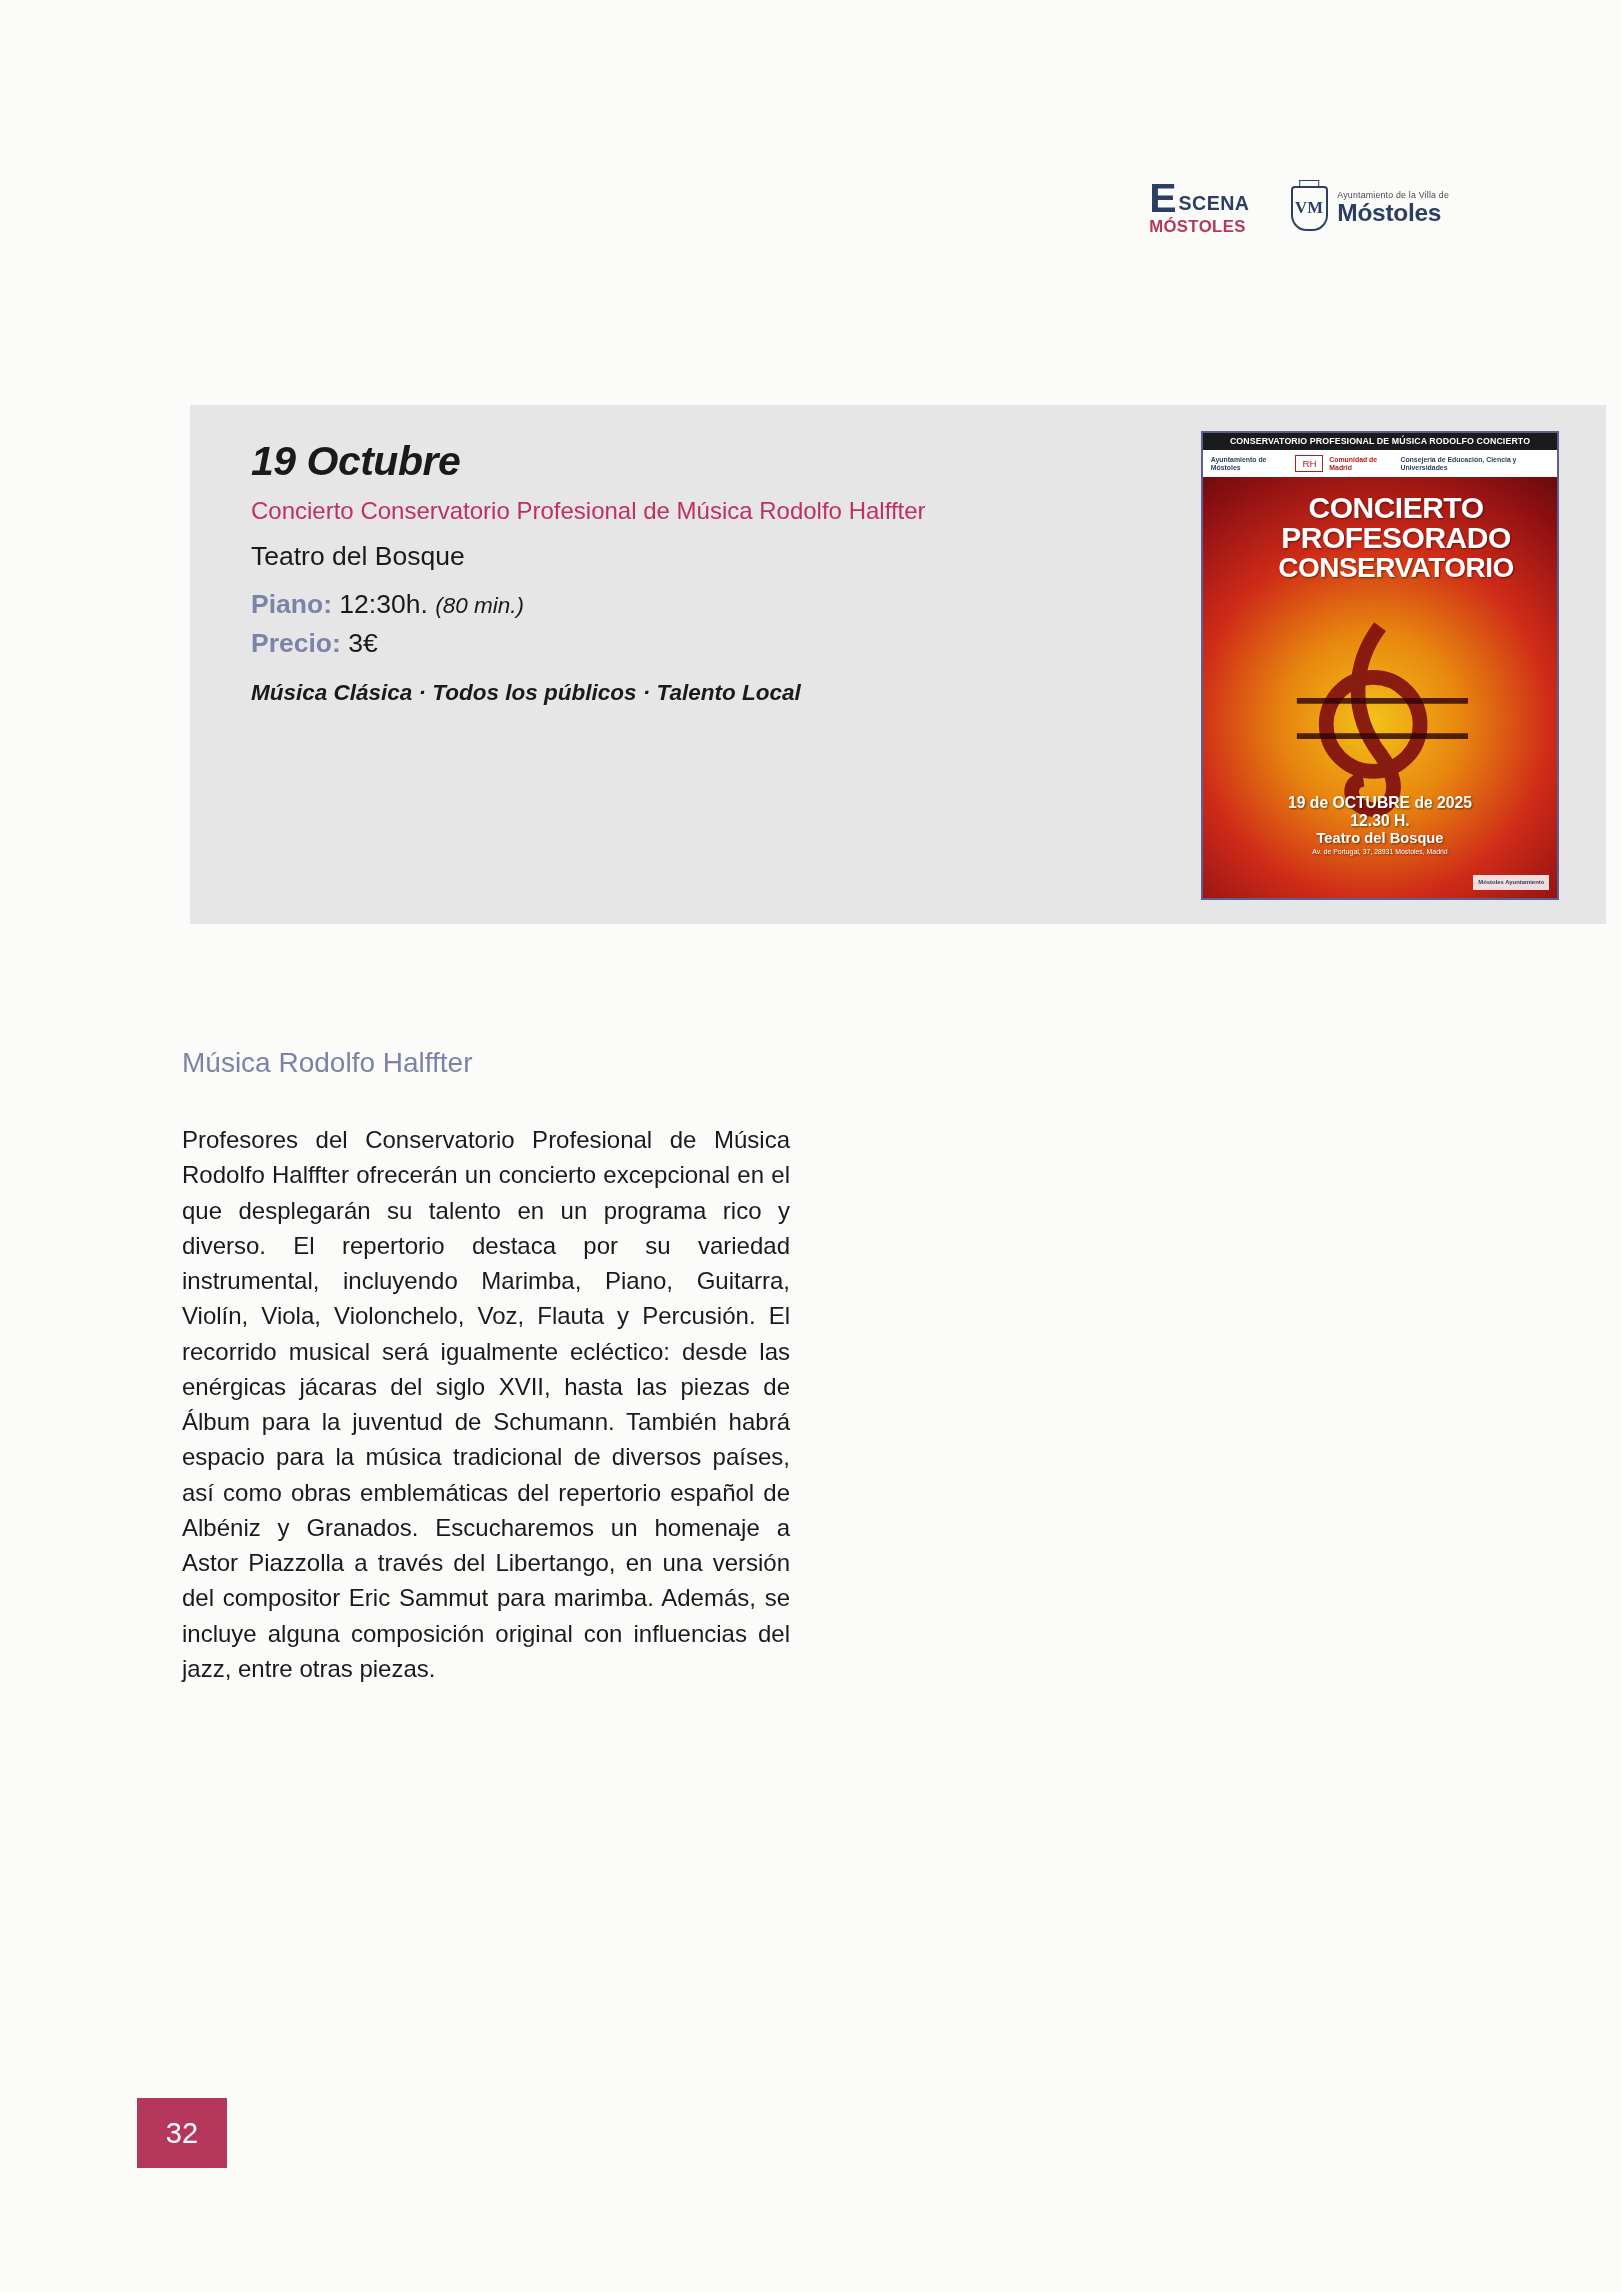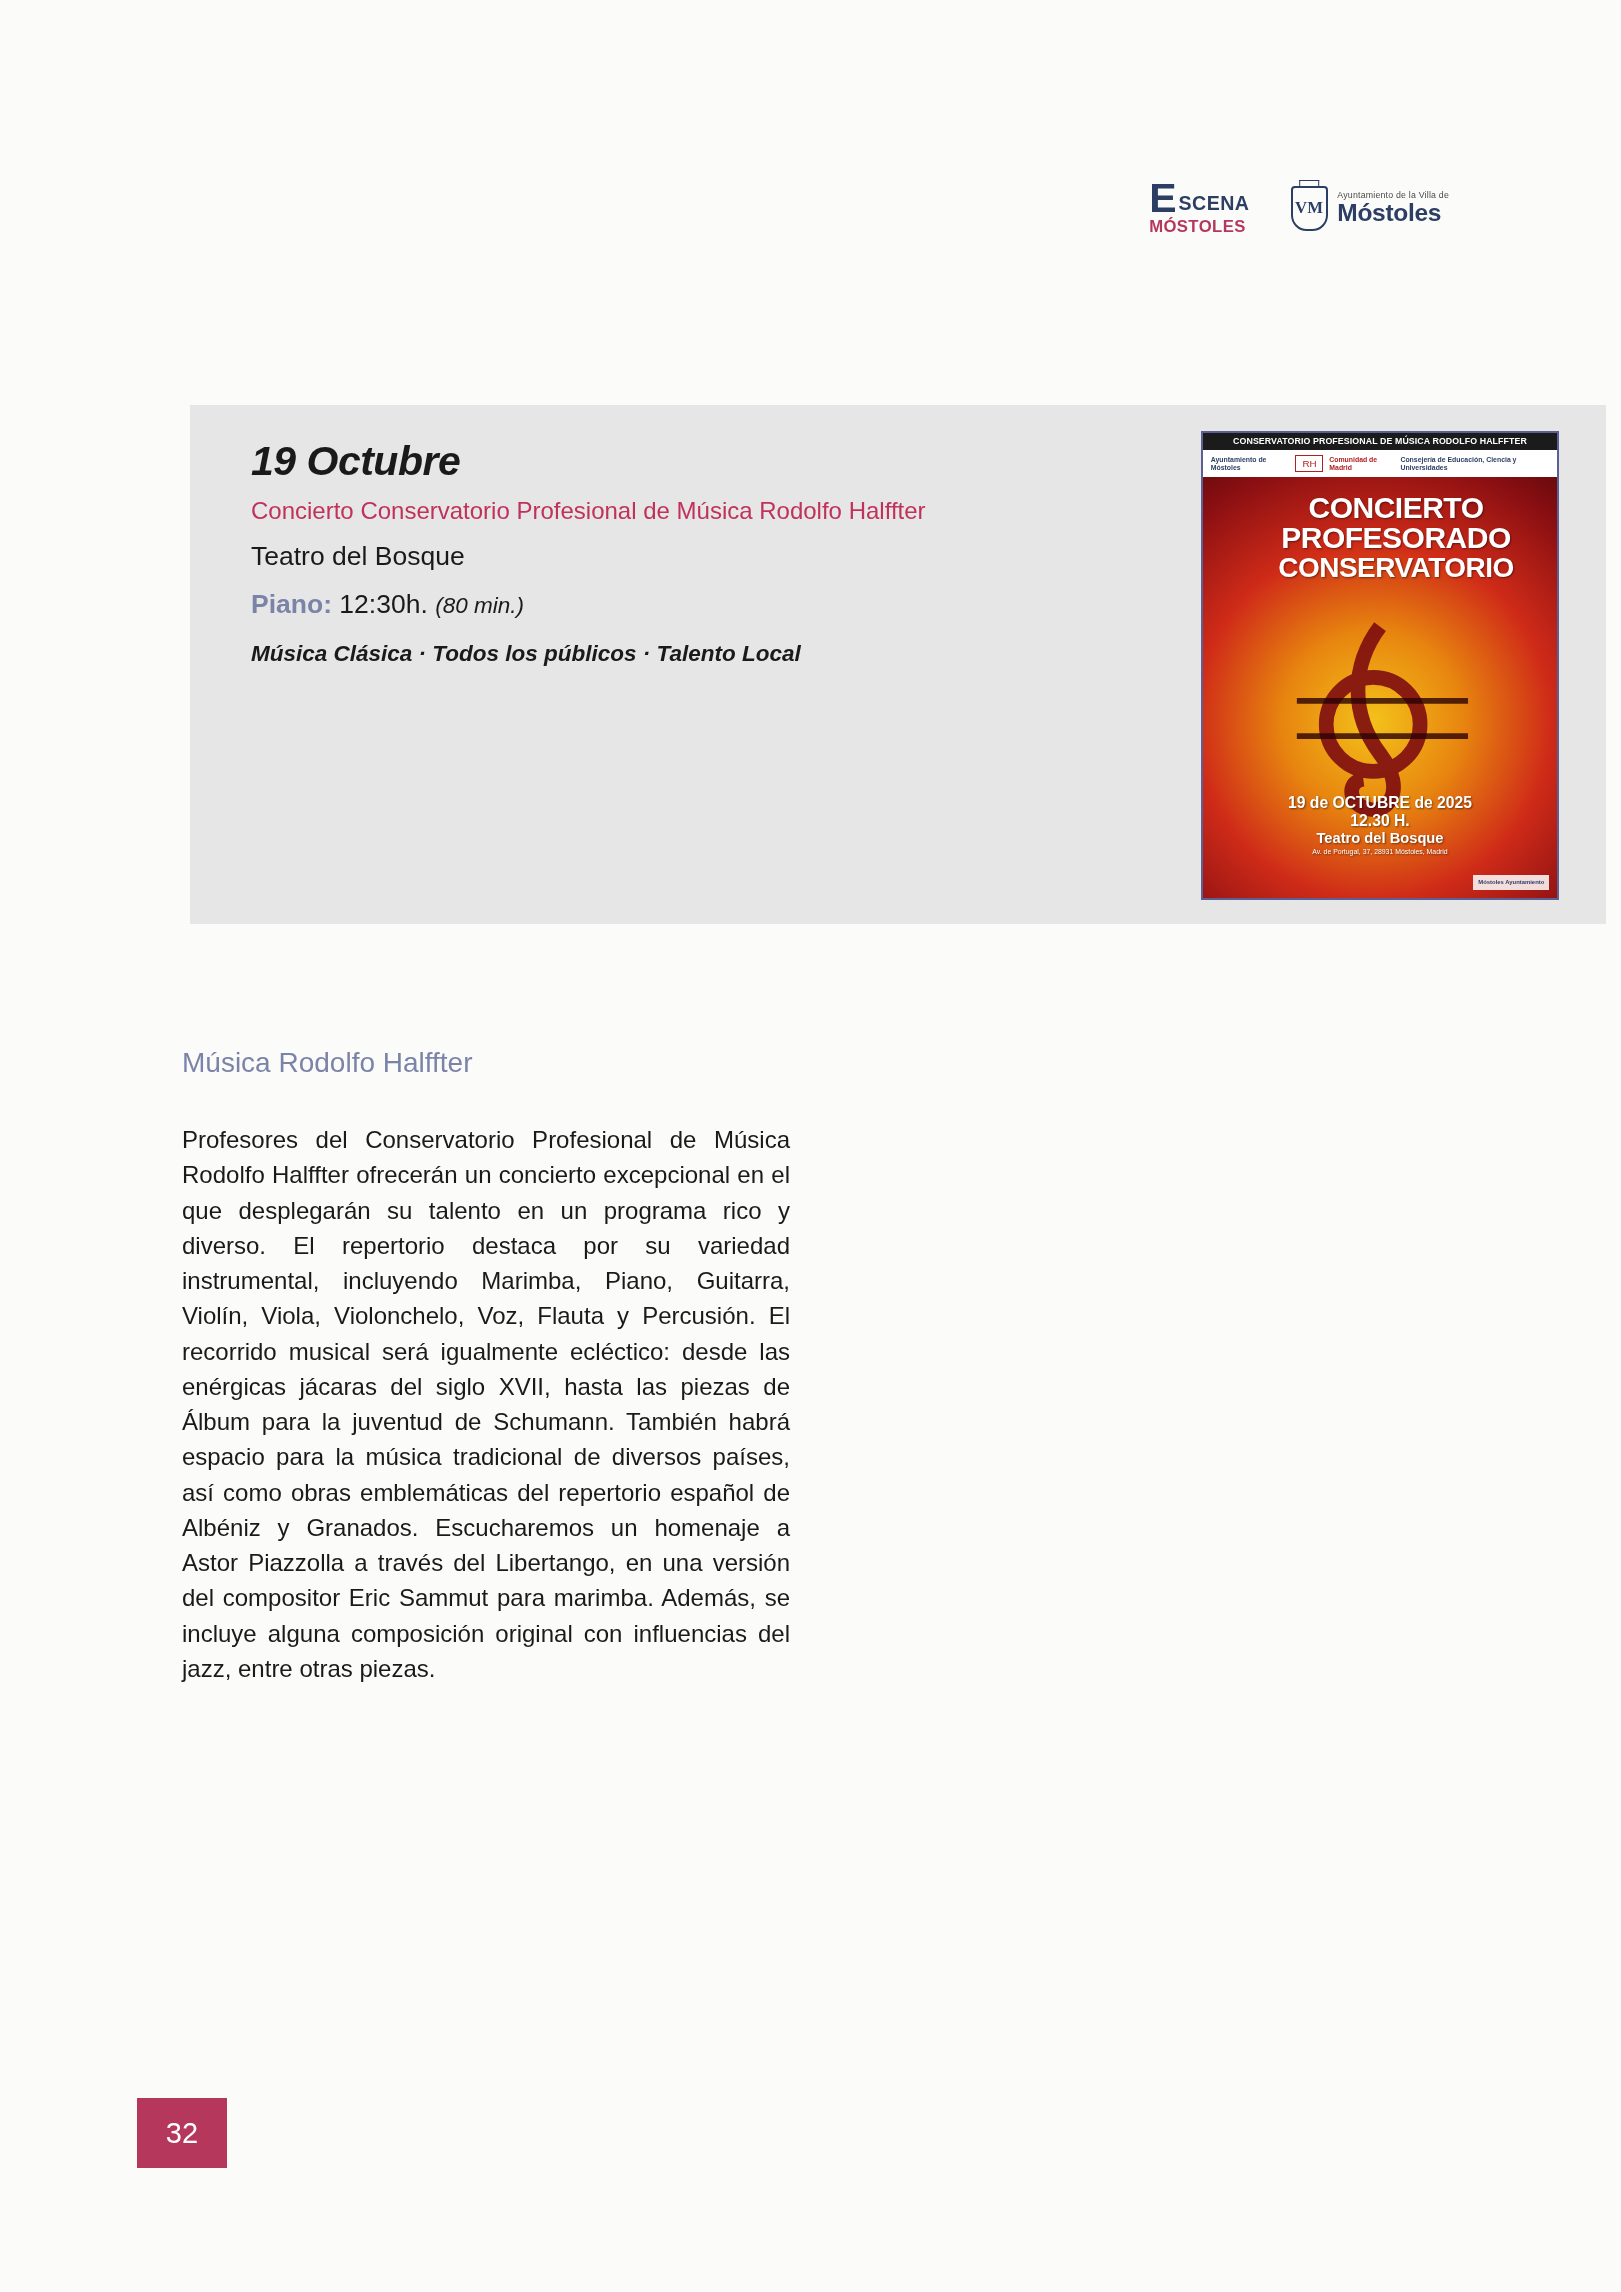--- a/index.html
+++ b/index.html
@@ -333,25 +333,29 @@
 
     <div class="event-info">
       <h1 class="event-date">19 Octubre</h1>
       <h2 class="event-title">Concierto Conservatorio Profesional de Música Rodolfo Halffter</h2>
       <p class="event-venue">Teatro del Bosque</p>
       <p class="event-meta">
         <span class="lbl">Piano:</span>
         <span>12:30h.</span>
         <span class="dur">(80 min.)</span>
       </p>
+      <p class="event-meta">
+        <span class="lbl">Precio:</span>
+        <span>3€</span>
+      </p>
       <p class="event-tags">Música Clásica · Todos los públicos · Talento Local</p>
     </div>
 
     <div class="poster">
-      <div class="poster-topbar">CONSERVATORIO PROFESIONAL DE MÚSICA RODOLFO HALFFTER</div>
+      <div class="poster-topbar">CONSERVATORIO PROFESIONAL DE MÚSICA RODOLFO CONCIERTO</div>
       <div class="poster-logos">
         <span class="pl">Ayuntamiento de Móstoles</span>
         <span class="plbox">RH</span>
         <span class="plred">Comunidad de Madrid</span>
         <span class="pl">Consejería de Educación, Ciencia y Universidades</span>
       </div>
 
       <div class="poster-head">
         <div>CONCIERTO</div>
         <div>PROFESORADO</div>

